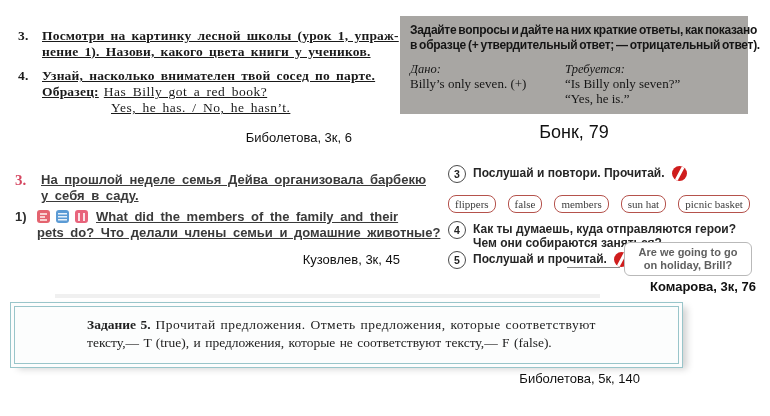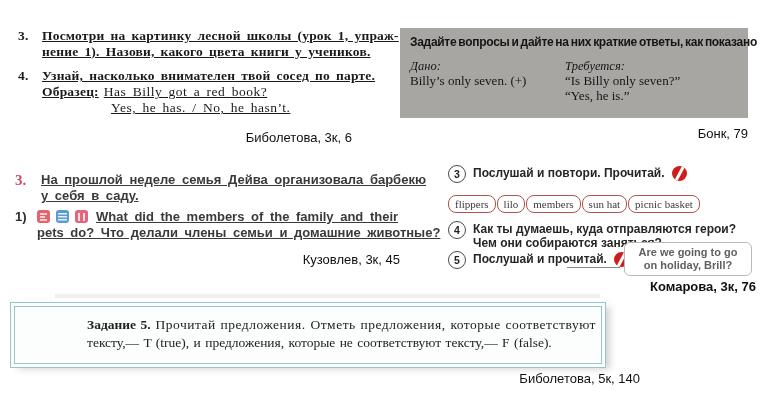--- a/index.html
+++ b/index.html
@@ -16,30 +16,30 @@
   .ex-item{display:flex;}
   .ex-item.mt8{margin-top:8px;}
   .ex-num{width:24px;font-weight:bold;flex:none;}
   .ex-body{flex:1;text-decoration:underline;}
   .bold{font-weight:bold;}
   .sample-text{margin-left:5px;letter-spacing:.5px;}
   .indent64{padding-left:64px;}
   .capA{left:18px;top:130px;width:334px;text-align:right;}
 
   
-  .blockB{position:absolute;left:400px;top:28px;width:348px;}
+  .blockB{position:absolute;left:400px;top:16px;width:348px;}
   .grey-box{background:#a8a6a3;padding:7px 10px 8px;box-sizing:border-box;min-height:90px;
             color:#151515;}
   .gb-heading{font-family:"Liberation Sans",sans-serif;font-weight:bold;font-size:12px;
               line-height:15px;letter-spacing:-.3px;word-spacing:-1px;}
   .gb-cols{display:flex;margin-top:9px;}
   .gb-col1{width:155px;flex:none;}
   .gb-label{font-style:italic;font-size:12.5px;line-height:14px;}
   .gb-serif{font-size:13px;line-height:15px;}
-  .capB{text-align:right;margin-top:8px;font-family:"Liberation Sans",sans-serif;font-size:13px;color:#101010;}
+  .capB{text-align:center;margin-top:8px;font-family:"Liberation Sans",sans-serif;font-size:18px;color:#101010;}
 
   
   .blockC{position:absolute;left:15px;top:172px;width:390px;
           font-family:"Liberation Sans",sans-serif;font-weight:bold;font-size:13px;
           line-height:16px;color:#3a3a3a;word-spacing:3px;}
   .c-num{width:26px;flex:none;font-family:"Liberation Serif",serif;font-size:15px;
          font-weight:bold;color:#d54660;}
   .c-sub{margin-top:5px;}
   .c-subnum{width:22px;flex:none;color:#2e2e2e;}
   .k-icons{display:inline-flex;gap:6px;vertical-align:-2px;margin-right:8px;}
@@ -60,36 +60,36 @@
           font-family:"Liberation Sans",sans-serif;font-weight:bold;font-size:12px;color:#262626;}
   .d-row{position:absolute;left:0;display:flex;align-items:flex-start;gap:7px;}
   .num-circle{width:16px;height:16px;border:1.4px solid #4a4a4a;border-radius:50%;flex:none;
               display:flex;align-items:center;justify-content:center;font-size:10.5px;color:#222;
               background:#fff;margin-top:-1px;}
   .audio-icon{width:15px;height:15px;border-radius:50%;background:#cf1d1d;position:relative;
               overflow:hidden;flex:none;margin-top:0;}
   .audio-icon::after{content:'';position:absolute;left:6px;top:-2px;width:3px;height:20px;
               background:#fff;transform:rotate(28deg);}
   .d-row3{top:3px;}
-  .d-chips{position:absolute;top:32px;left:0;display:flex;gap:1px;}
+  .d-chips{position:absolute;top:32px;left:0;display:flex;gap:12px;}
   .chip{border:1.5px solid #b5524c;border-radius:8px;padding:2px 6px;
         font-family:"Liberation Serif",serif;font-weight:normal;font-size:11px;color:#3c3c3c;
         white-space:nowrap;background:#fff;}
   .d-row4{top:59px;}
   .d-row5{top:89px;}
   .d-lines{line-height:14px;}
   .d-blank{position:absolute;top:104px;left:119px;width:53px;border-bottom:1.5px solid #8a8a8a;}
   .d-bubble{position:absolute;top:79px;left:176px;width:118px;border:1.5px solid #b9b9b9;
             border-radius:6px;padding:3px 4px;text-align:center;font-size:11px;line-height:13px;
             color:#5f5f5f;background:#fff;}
   .capD{top:116px;right:0;left:auto;text-align:right;width:300px;}
 
   
   .scan-smear{position:absolute;left:55px;top:294px;width:545px;height:4px;background:#e4e4e4;opacity:.55;}
-  .blockE{position:absolute;left:10px;top:302px;width:596px;border:1px solid #99c5ca;padding:3px;
+  .blockE{position:absolute;left:10px;top:302px;width:673px;border:1px solid #99c5ca;padding:3px;
           box-sizing:border-box;background:#fcfdfd;box-shadow:6px 3px 7px -2px rgba(0,0,0,.18);}
   .e-inner{border:1px solid #99c5ca;padding:9px 28px 11px 72px;font-size:13.5px;line-height:18px;
            color:#222;word-spacing:1px;}
   .capE{left:300px;top:371px;width:340px;text-align:right;}
 </style>
 </head>
 <body>
 
 <div class="page">
 
@@ -109,20 +109,21 @@
         <span class="ln indent64 sample-text">Yes, he has. / No, he hasn’t.</span>
       </div>
     </div>
   </section>
   <div class="caption capA">Биболетова, 3к, 6</div>
 
   <section class="blockB">
     <div class="grey-box">
       <div class="gb-heading">
         <span class="ln">Задайте вопросы и дайте на них краткие ответы, как показано</span>
+        <span class="ln">в образце (+ утвердительный ответ; — отрицательный ответ).</span>
       </div>
       <div class="gb-cols">
         <div class="gb-col1">
           <span class="ln gb-label">Дано:</span>
           <span class="ln gb-serif">Billy’s only seven. (+)</span>
         </div>
         <div class="gb-col2">
           <span class="ln gb-label">Требуется:</span>
           <span class="ln gb-serif">“Is Billy only seven?”</span>
           <span class="ln gb-serif">“Yes, he is.”</span>
@@ -155,21 +156,21 @@
   <div class="caption capC">Кузовлев, 3к, 45</div>
 
   <section class="blockD">
     <div class="d-row d-row3">
       <span class="num-circle">3</span>
       <span>Послушай и повтори. Прочитай.</span>
       <span class="audio-icon"></span>
     </div>
     <div class="d-chips">
       <span class="chip">flippers</span>
-      <span class="chip">lilo</span>
+      <span class="chip">false</span>
       <span class="chip">members</span>
       <span class="chip">sun hat</span>
       <span class="chip">picnic basket</span>
     </div>
     <div class="d-row d-row4">
       <span class="num-circle">4</span>
       <span class="d-lines">
         <span class="ln">Как ты думаешь, куда отправляются герои?</span>
         <span class="ln">Чем они собираются заняться?</span>
       </span>

